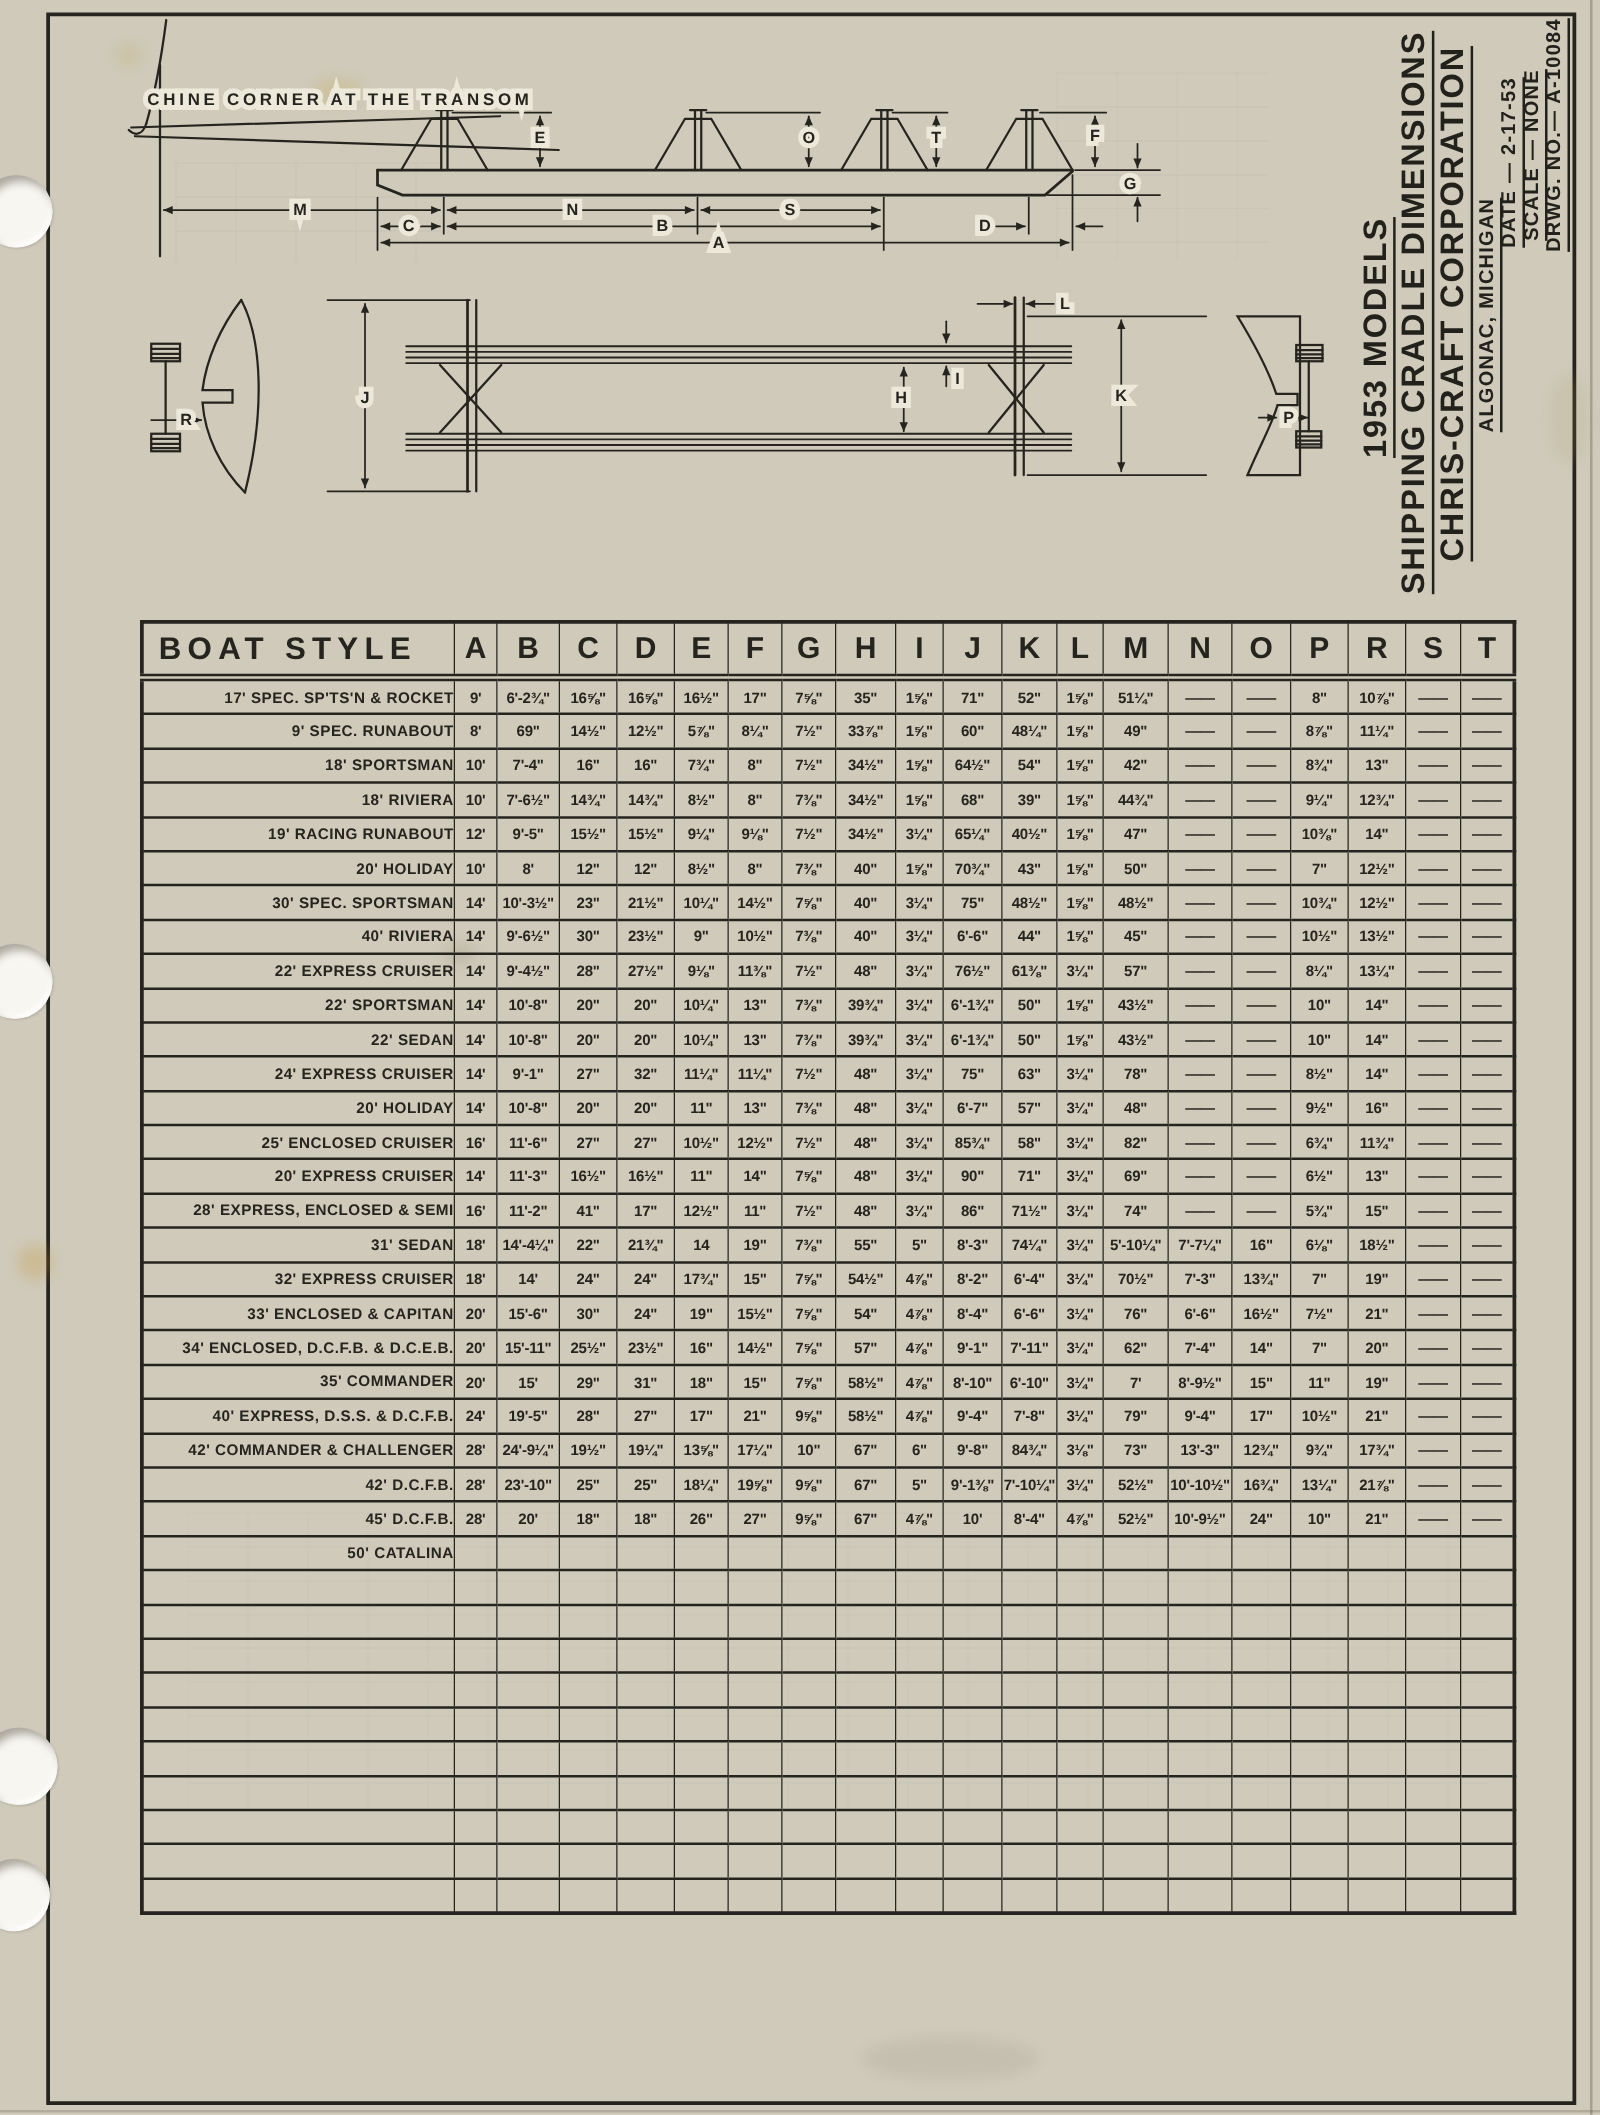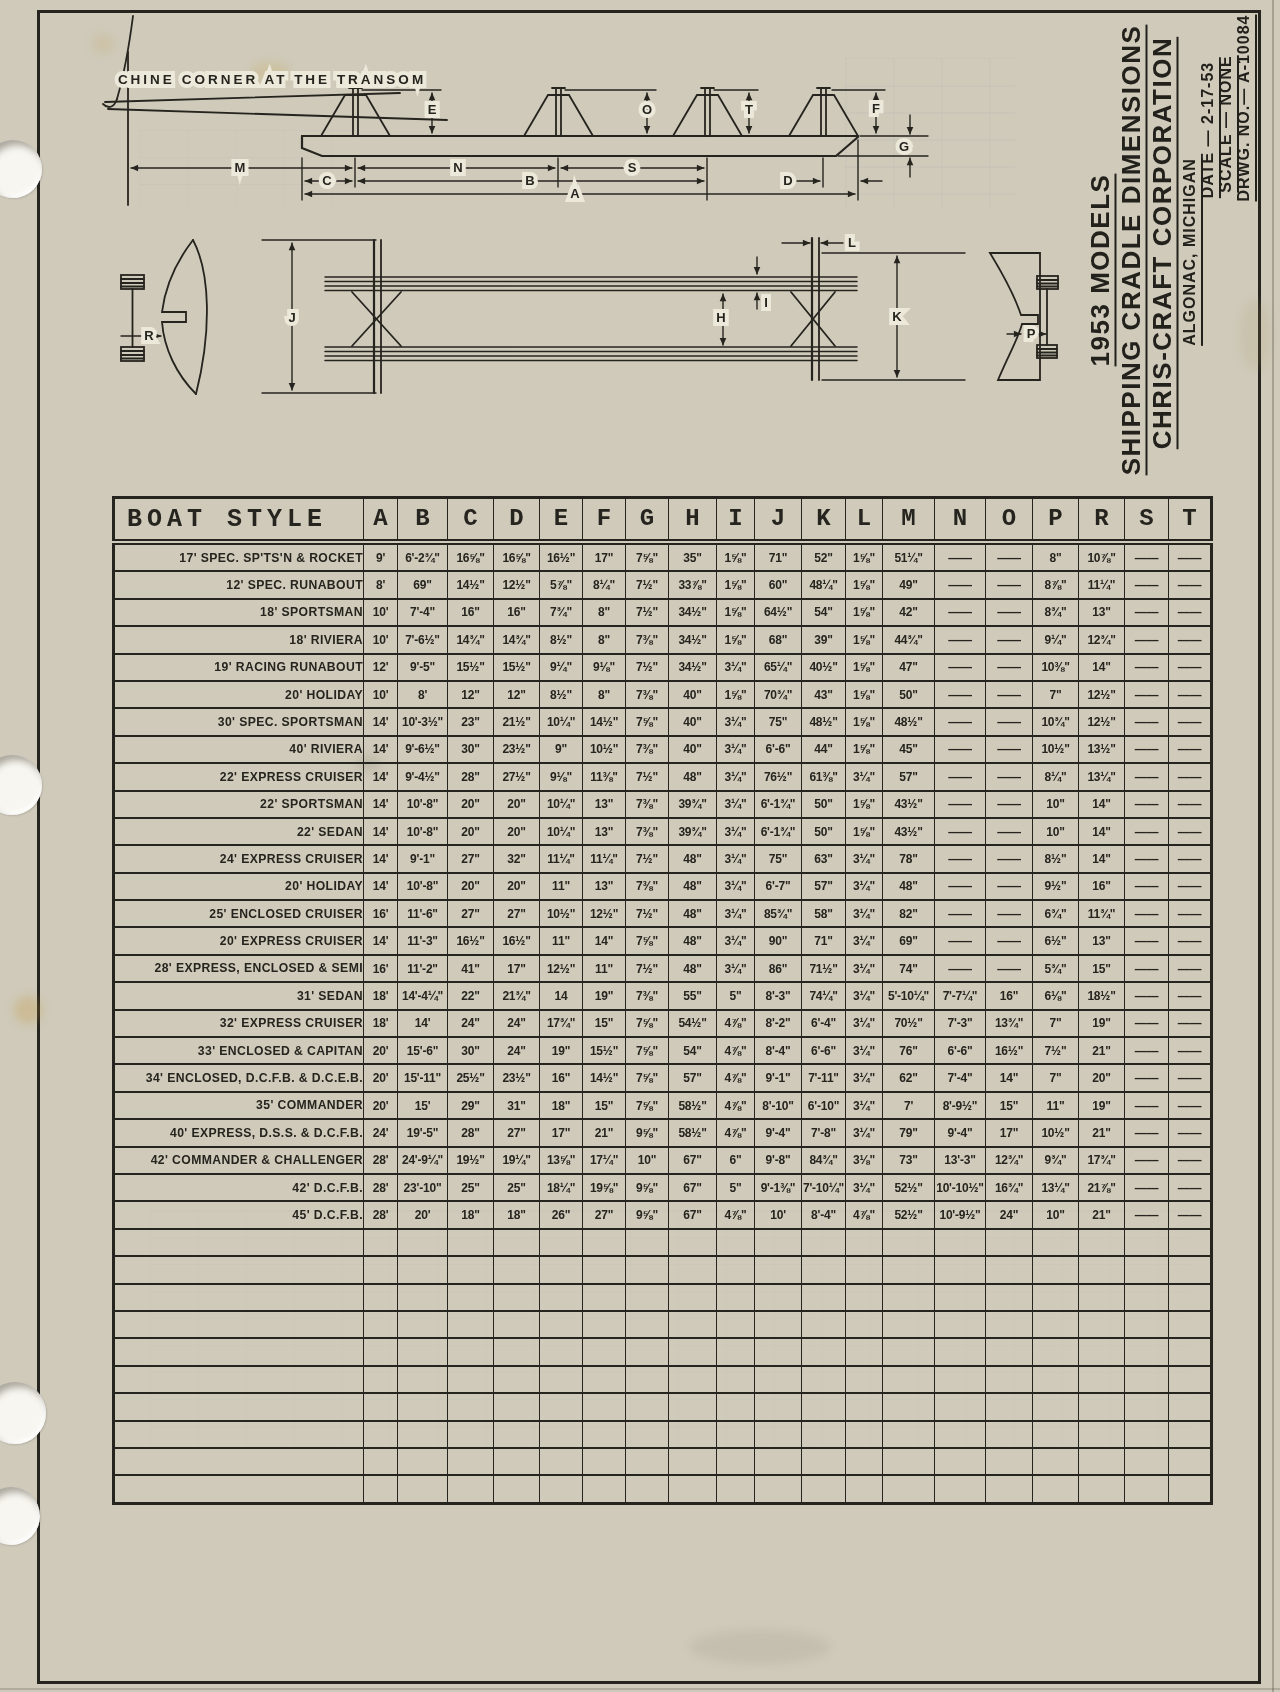--- a/index.html
+++ b/index.html
@@ -43,21 +43,21 @@
   #cradle-table{
     position:absolute;left:112px;top:496px;border-collapse:collapse;table-layout:fixed;
     color:#26241e;border:3px solid #26241f;
   }
   #cradle-table th,#cradle-table td{
     border:1.7px solid #26241f;padding:0;font-weight:bold;text-align:center;
     height:25.4px;line-height:1;font-size:12px;letter-spacing:-0.2px;white-space:nowrap;overflow:hidden;
   }
   #cradle-table tbody th,#cradle-table tbody td{border-top-width:2.2px;}
   #cradle-table thead th{
-    height:40px;font-size:24px;letter-spacing:0;border-bottom:6px double #26241f;font-family:Liberation Mono, monospace;
+    height:40px;font-size:24px;letter-spacing:0;border-bottom:6px double #26241f;
   }
   #cradle-table thead th.boat{
     text-align:left;padding-left:12px;font-size:25px;letter-spacing:5px;
   }
   #cradle-table tbody th.name{
     text-align:right;padding-left:9px;font-size:12.2px;letter-spacing:.4px;
   }
   svg text{font-family:"Liberation Sans",sans-serif;}
 </style>
 </head>
@@ -313,21 +313,21 @@
         <td>1⅝"</td>
         <td>51¼"</td>
         <td>——</td>
         <td>——</td>
         <td>8"</td>
         <td>10⅞"</td>
         <td>——</td>
         <td>——</td>
       </tr>
       <tr>
-        <th class="name">12' SPEC. RUNABOUT</th>
+        <th class="name">9' SPEC. RUNABOUT</th>
         <td>8'</td>
         <td>69"</td>
         <td>14½"</td>
         <td>12½"</td>
         <td>5⅞"</td>
         <td>8¼"</td>
         <td>7½"</td>
         <td>33⅞"</td>
         <td>1⅝"</td>
         <td>60"</td>
@@ -841,20 +841,42 @@
         <td>4⅞"</td>
         <td>52½"</td>
         <td>10'-9½"</td>
         <td>24"</td>
         <td>10"</td>
         <td>21"</td>
         <td>——</td>
         <td>——</td>
       </tr>
       <tr>
+        <th class="name">50' CATALINA</th>
+        <td></td>
+        <td></td>
+        <td></td>
+        <td></td>
+        <td></td>
+        <td></td>
+        <td></td>
+        <td></td>
+        <td></td>
+        <td></td>
+        <td></td>
+        <td></td>
+        <td></td>
+        <td></td>
+        <td></td>
+        <td></td>
+        <td></td>
+        <td></td>
+        <td></td>
+      </tr>
+      <tr>
         <th class="name"></th>
         <td></td>
         <td></td>
         <td></td>
         <td></td>
         <td></td>
         <td></td>
         <td></td>
         <td></td>
         <td></td>

